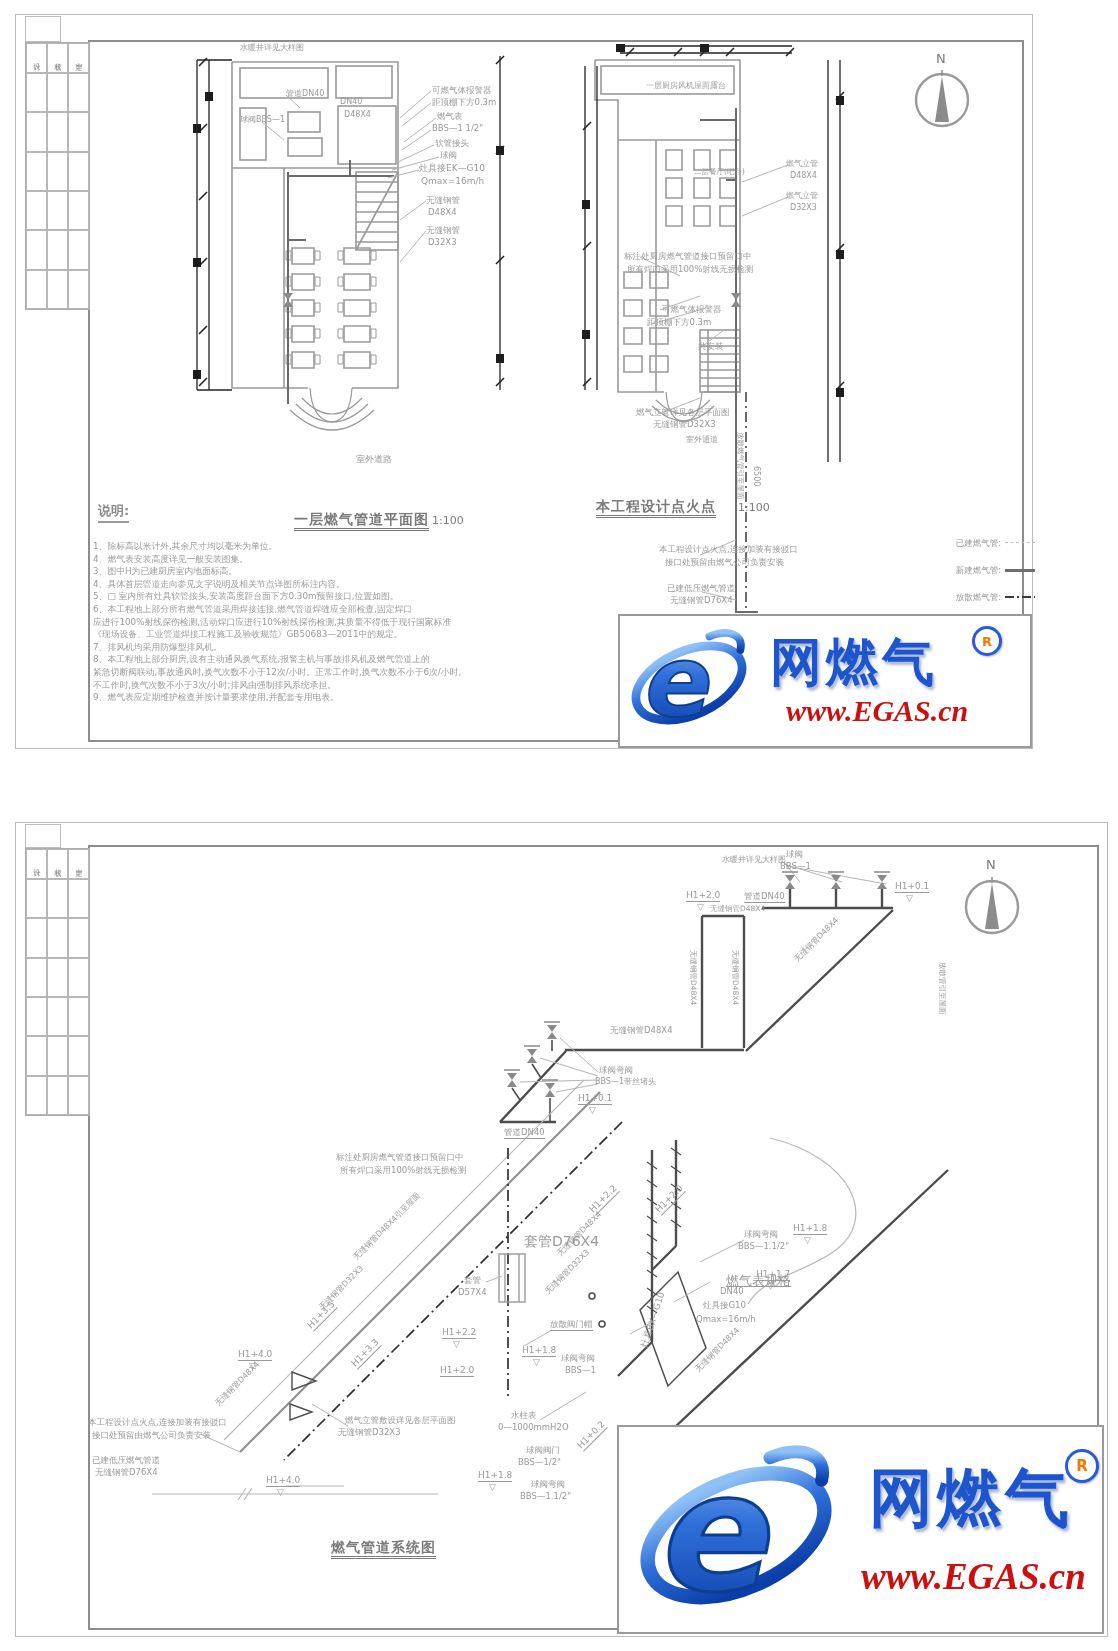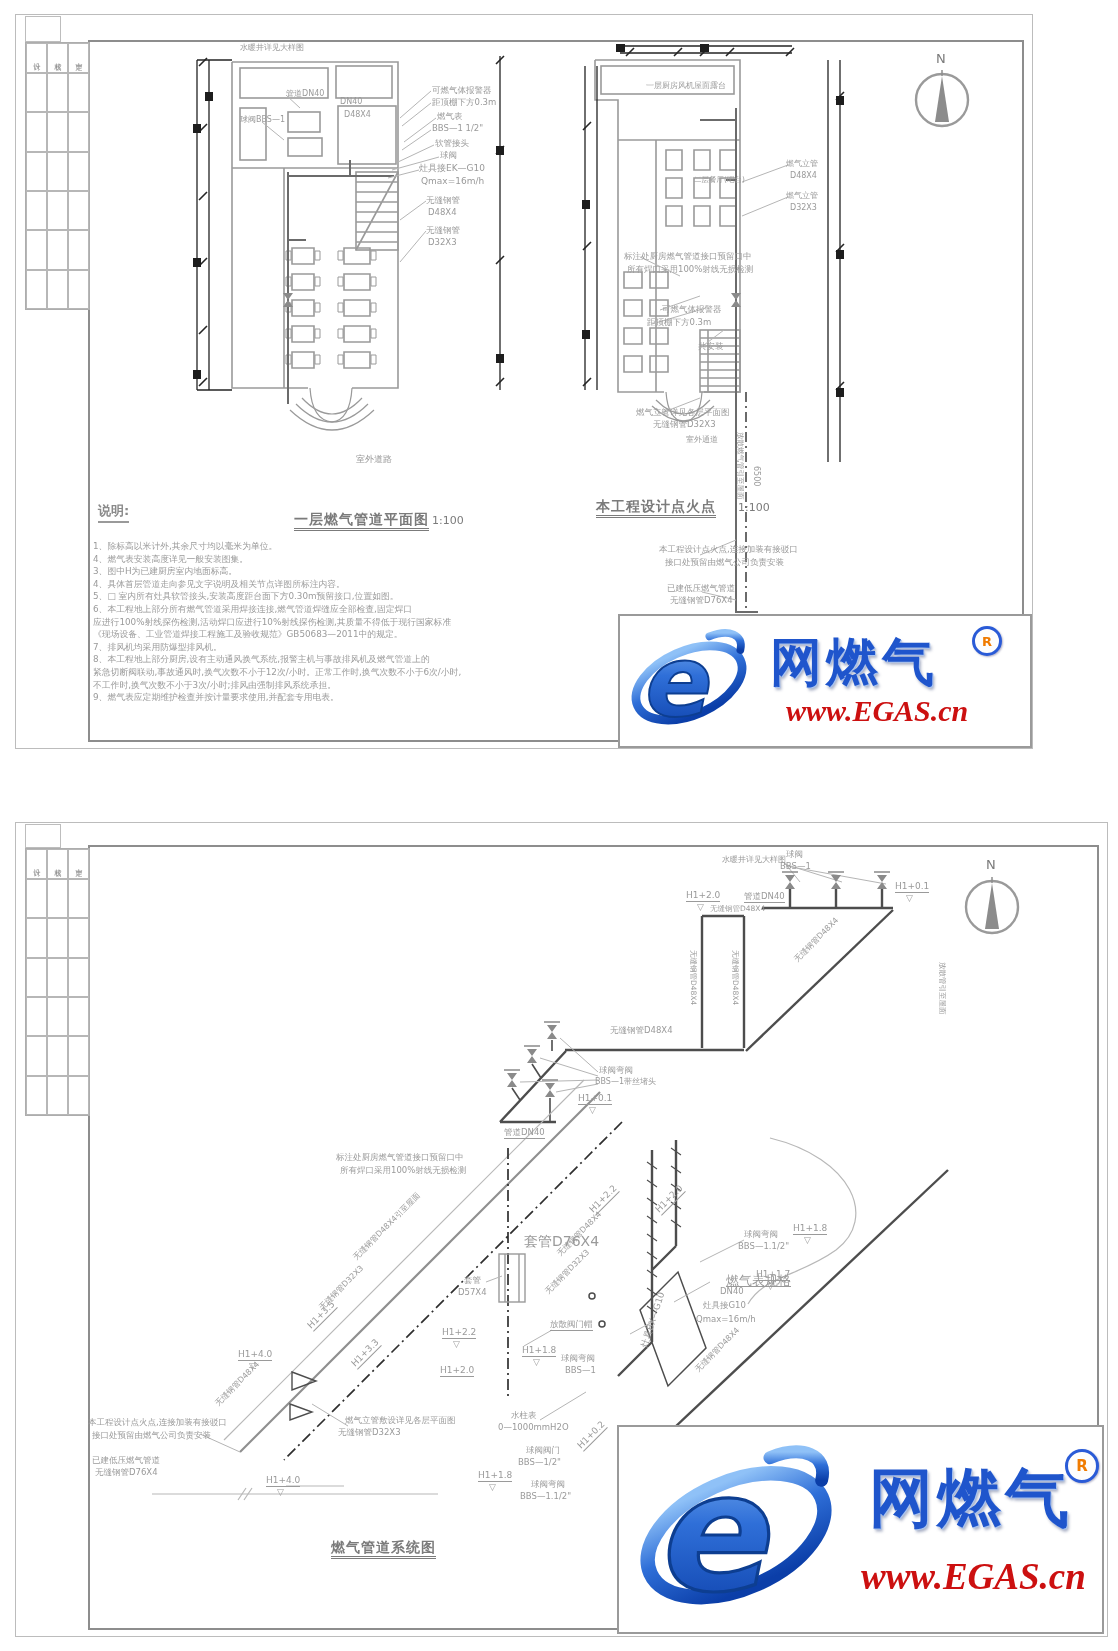--- a/index.html
+++ b/index.html
@@ -260,20 +260,34 @@
       <div class="note-line">6、本工程地上部分所有燃气管道采用焊接连接,燃气管道焊缝应全部检查,固定焊口</div>
       <div class="note-line">应进行100%射线探伤检测,活动焊口应进行10%射线探伤检测,其质量不得低于现行国家标准</div>
       <div class="note-line">《现场设备、工业管道焊接工程施工及验收规范》GB50683—2011中的规定。</div>
       <div class="note-line">7、排风机均采用防爆型排风机。</div>
       <div class="note-line">8、本工程地上部分厨房,设有主动通风换气系统,报警主机与事故排风机及燃气管道上的</div>
       <div class="note-line">紧急切断阀联动,事故通风时,换气次数不小于12次/小时。正常工作时,换气次数不小于6次/小时,</div>
       <div class="note-line">不工作时,换气次数不小于3次/小时;排风由强制排风系统承担。</div>
       <div class="note-line">9、燃气表应定期维护检查并按计量要求使用,并配套专用电表。</div>
     </div>
 
+  <div id="legend">
+    <div class="legend-row">
+      <span class="legend-label">已建燃气管:</span>
+      <span class="line-sample ls-existing"></span>
+    </div>
+    <div class="legend-row">
+      <span class="legend-label">新建燃气管:</span>
+      <span class="line-sample ls-new"></span>
+    </div>
+    <div class="legend-row">
+      <span class="legend-label">放散燃气管:</span>
+      <span class="line-sample ls-vent"></span>
+    </div>
+  </div>
 
   <div id="labels">
       <span class="lbl" style="left: 240px; top: 44px; font-size: 8px;">水暖井详见大样图</span>
       <span class="lbl" style="left: 286px; top: 90px; font-size: 8px;">管道DN40</span>
       <span class="lbl" style="left: 340px; top: 98px; font-size: 8px;">DN40</span>
       <span class="lbl" style="left: 344px; top: 111px; font-size: 8px;">D48X4</span>
       <span class="lbl" style="left: 240px; top: 116px; font-size: 8px;">球阀BBS—1</span>
       <span class="lbl" style="left: 432px; top: 86px; font-size: 8.5px;">可燃气体报警器</span>
       <span class="lbl" style="left: 432px; top: 98px; font-size: 8.5px;">距顶棚下方0.3m</span>
       <span class="lbl" style="left: 437px; top: 112px; font-size: 8.5px;">燃气表</span>
@@ -283,21 +297,21 @@
       <span class="lbl" style="left: 419px; top: 164px; font-size: 9px;">灶具接EK—G10</span>
       <span class="lbl" style="left: 421px; top: 177px; font-size: 9px;">Qmax=16m/h</span>
       <span class="lbl" style="left: 426px; top: 196px; font-size: 8.5px;">无缝钢管</span>
       <span class="lbl" style="left: 428px; top: 208px; font-size: 8.5px;">D48X4</span>
       <span class="lbl" style="left: 426px; top: 226px; font-size: 8.5px;">无缝钢管</span>
       <span class="lbl" style="left: 428px; top: 238px; font-size: 8.5px;">D32X3</span>
       <span class="lbl" style="left: 356px; top: 455px; font-size: 9px;">室外道路</span>
       <span class="lbl c-d bold u2" style="left: 294px; top: 512px; font-size: 14px;">一层燃气管道平面图</span>
       <span class="lbl c-d" style="left: 432px; top: 515px; font-size: 11px;">1:100</span>
       <span class="lbl" style="left: 646px; top: 82px; font-size: 8px;">一层厨房风机屋面露台</span>
-      <span class="lbl" style="left: 694px; top: 176px; font-size: 7.5px;">二层餐厅(吧台)</span>
+      <span class="lbl" style="left: 694px; top: 168px; font-size: 7.5px;">二层餐厅(吧台)</span>
       <span class="lbl" style="left: 786px; top: 160px; font-size: 8px;">燃气立管</span>
       <span class="lbl" style="left: 790px; top: 172px; font-size: 8px;">D48X4</span>
       <span class="lbl" style="left: 786px; top: 192px; font-size: 8px;">燃气立管</span>
       <span class="lbl" style="left: 790px; top: 204px; font-size: 8px;">D32X3</span>
       <span class="lbl" style="left: 624px; top: 252px; font-size: 8.5px;">标注处厨房燃气管道接口预留口中</span>
       <span class="lbl" style="left: 627px; top: 265px; font-size: 8.5px;">所有焊口采用100%射线无损检测</span>
       <span class="lbl" style="left: 662px; top: 305px; font-size: 8.5px;">可燃气体报警器</span>
       <span class="lbl" style="left: 647px; top: 318px; font-size: 8.5px;">距顶棚下方0.3m</span>
       <span class="lbl" style="left: 698px; top: 342px; font-size: 8.5px;">共安装</span>
       <span class="lbl" style="left: 636px; top: 408px; font-size: 8.5px;">燃气立管详见各层平面图</span>

